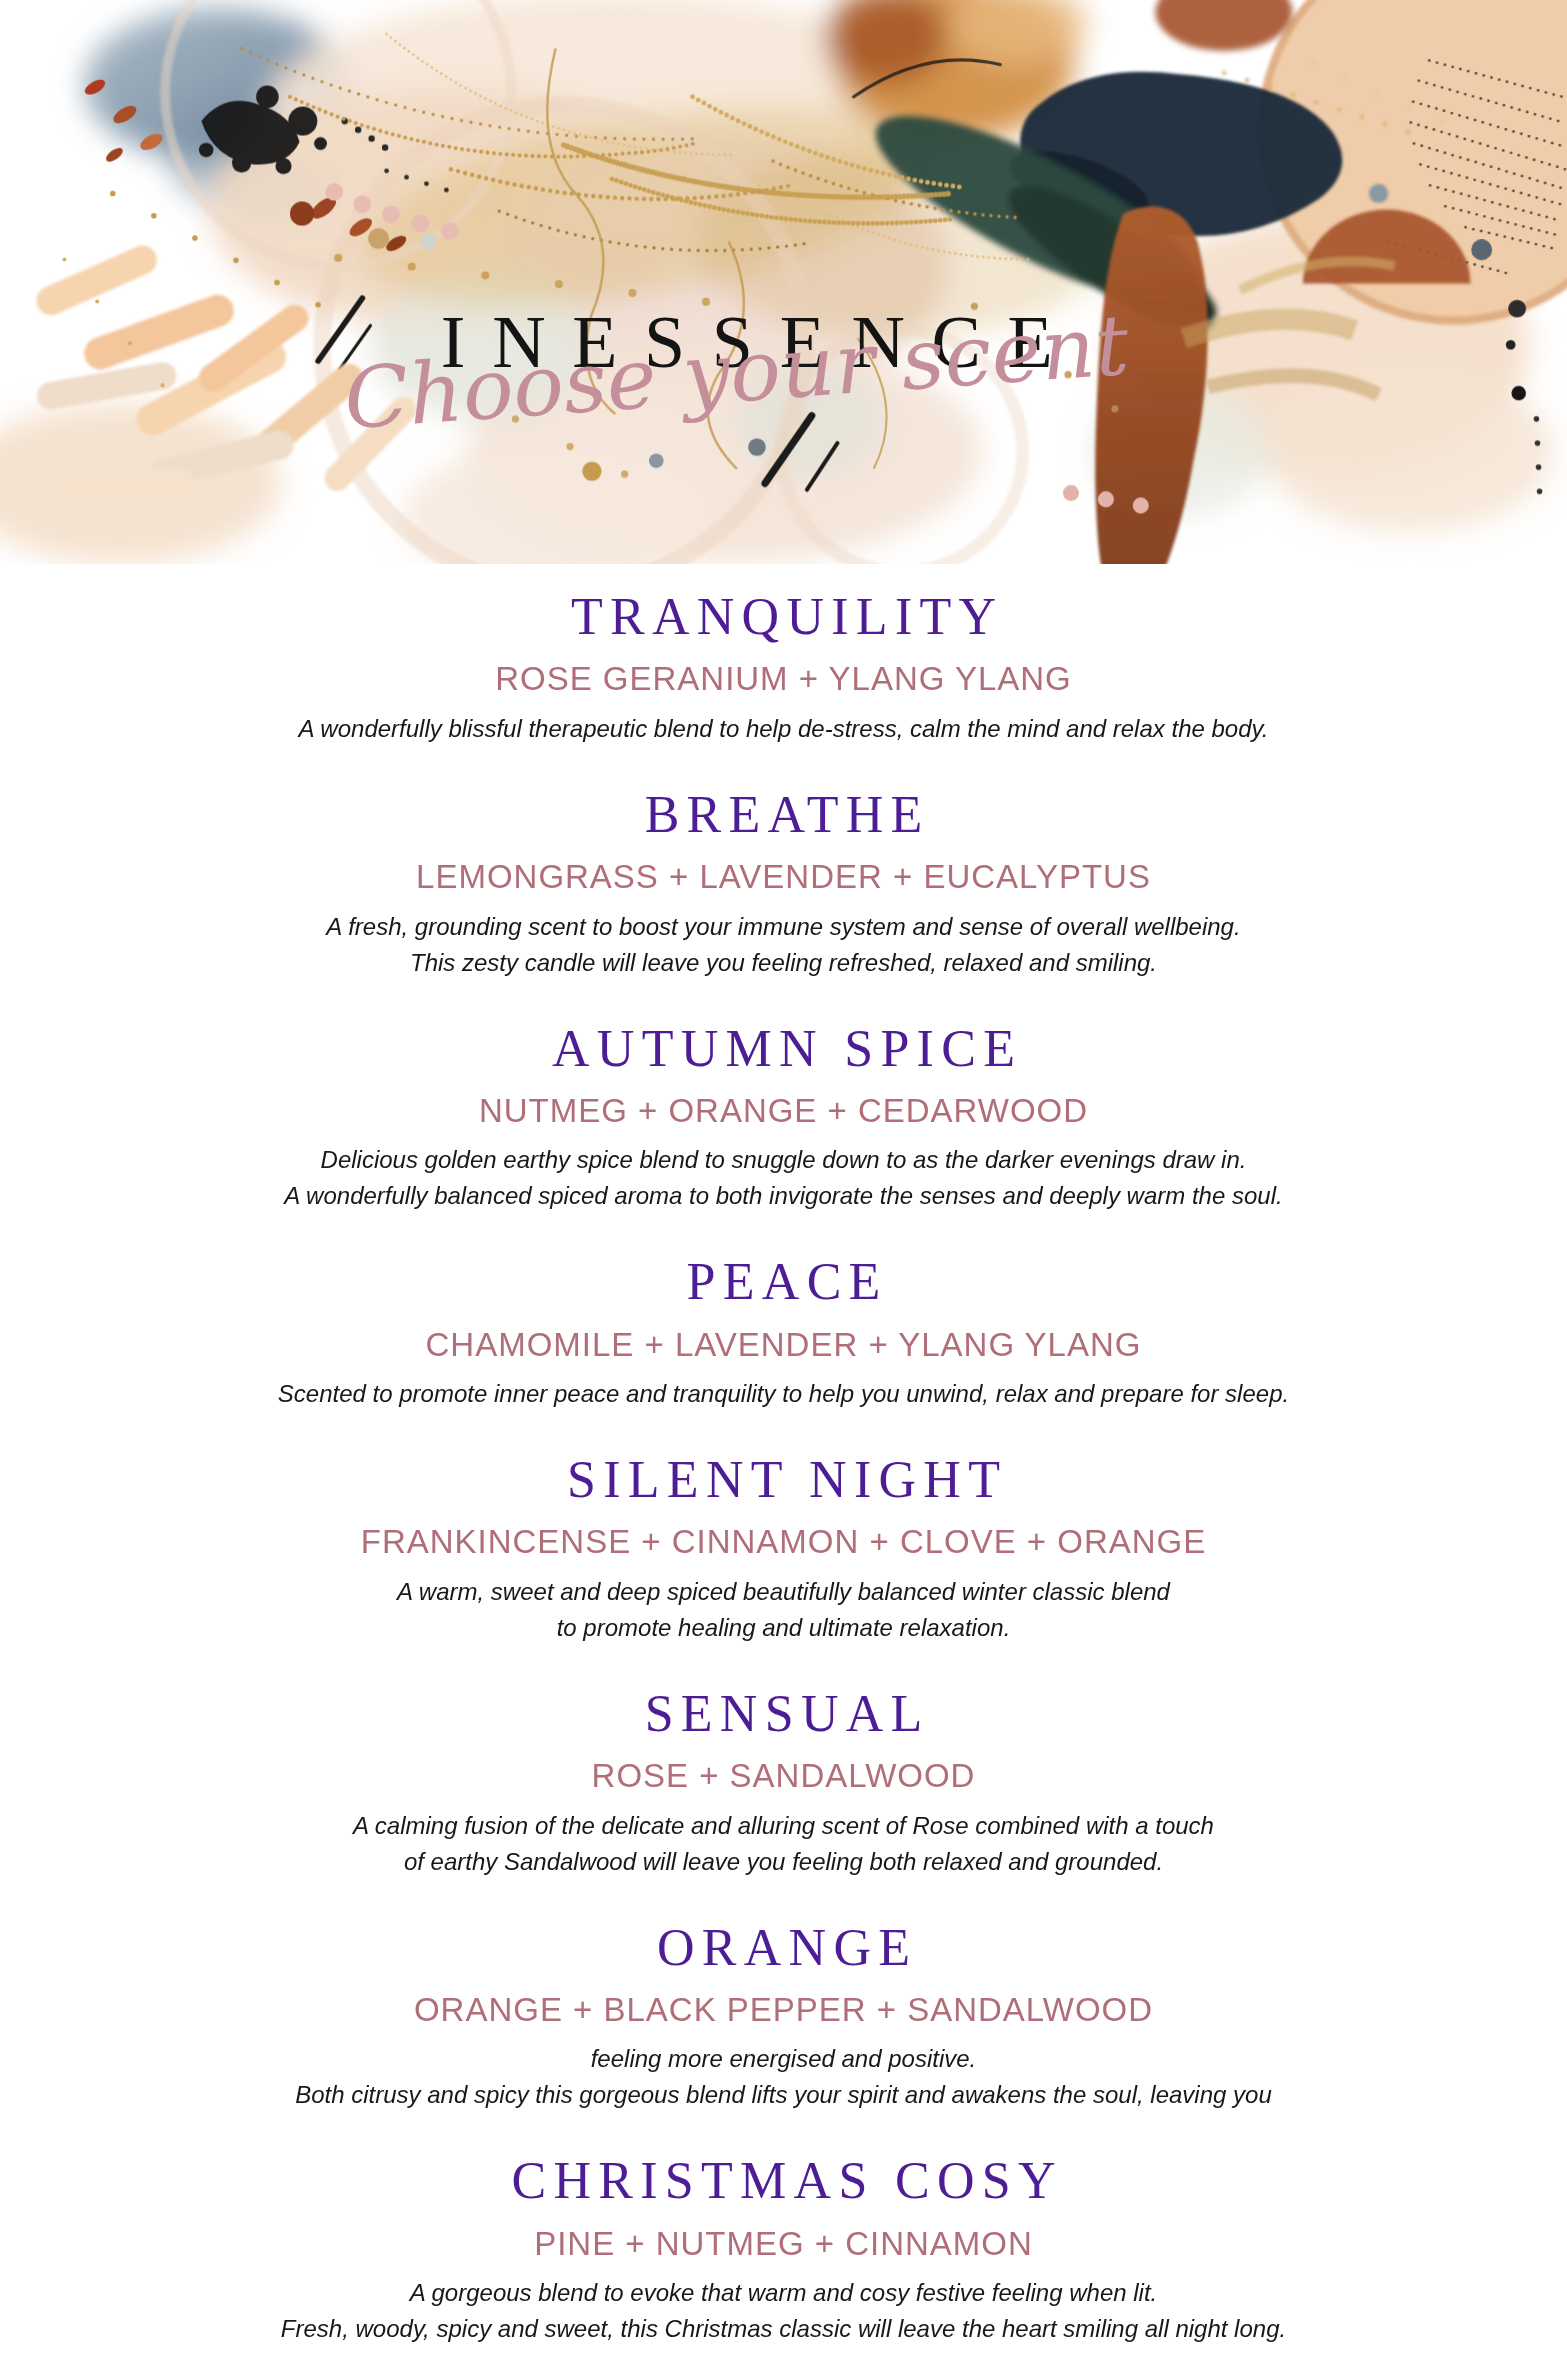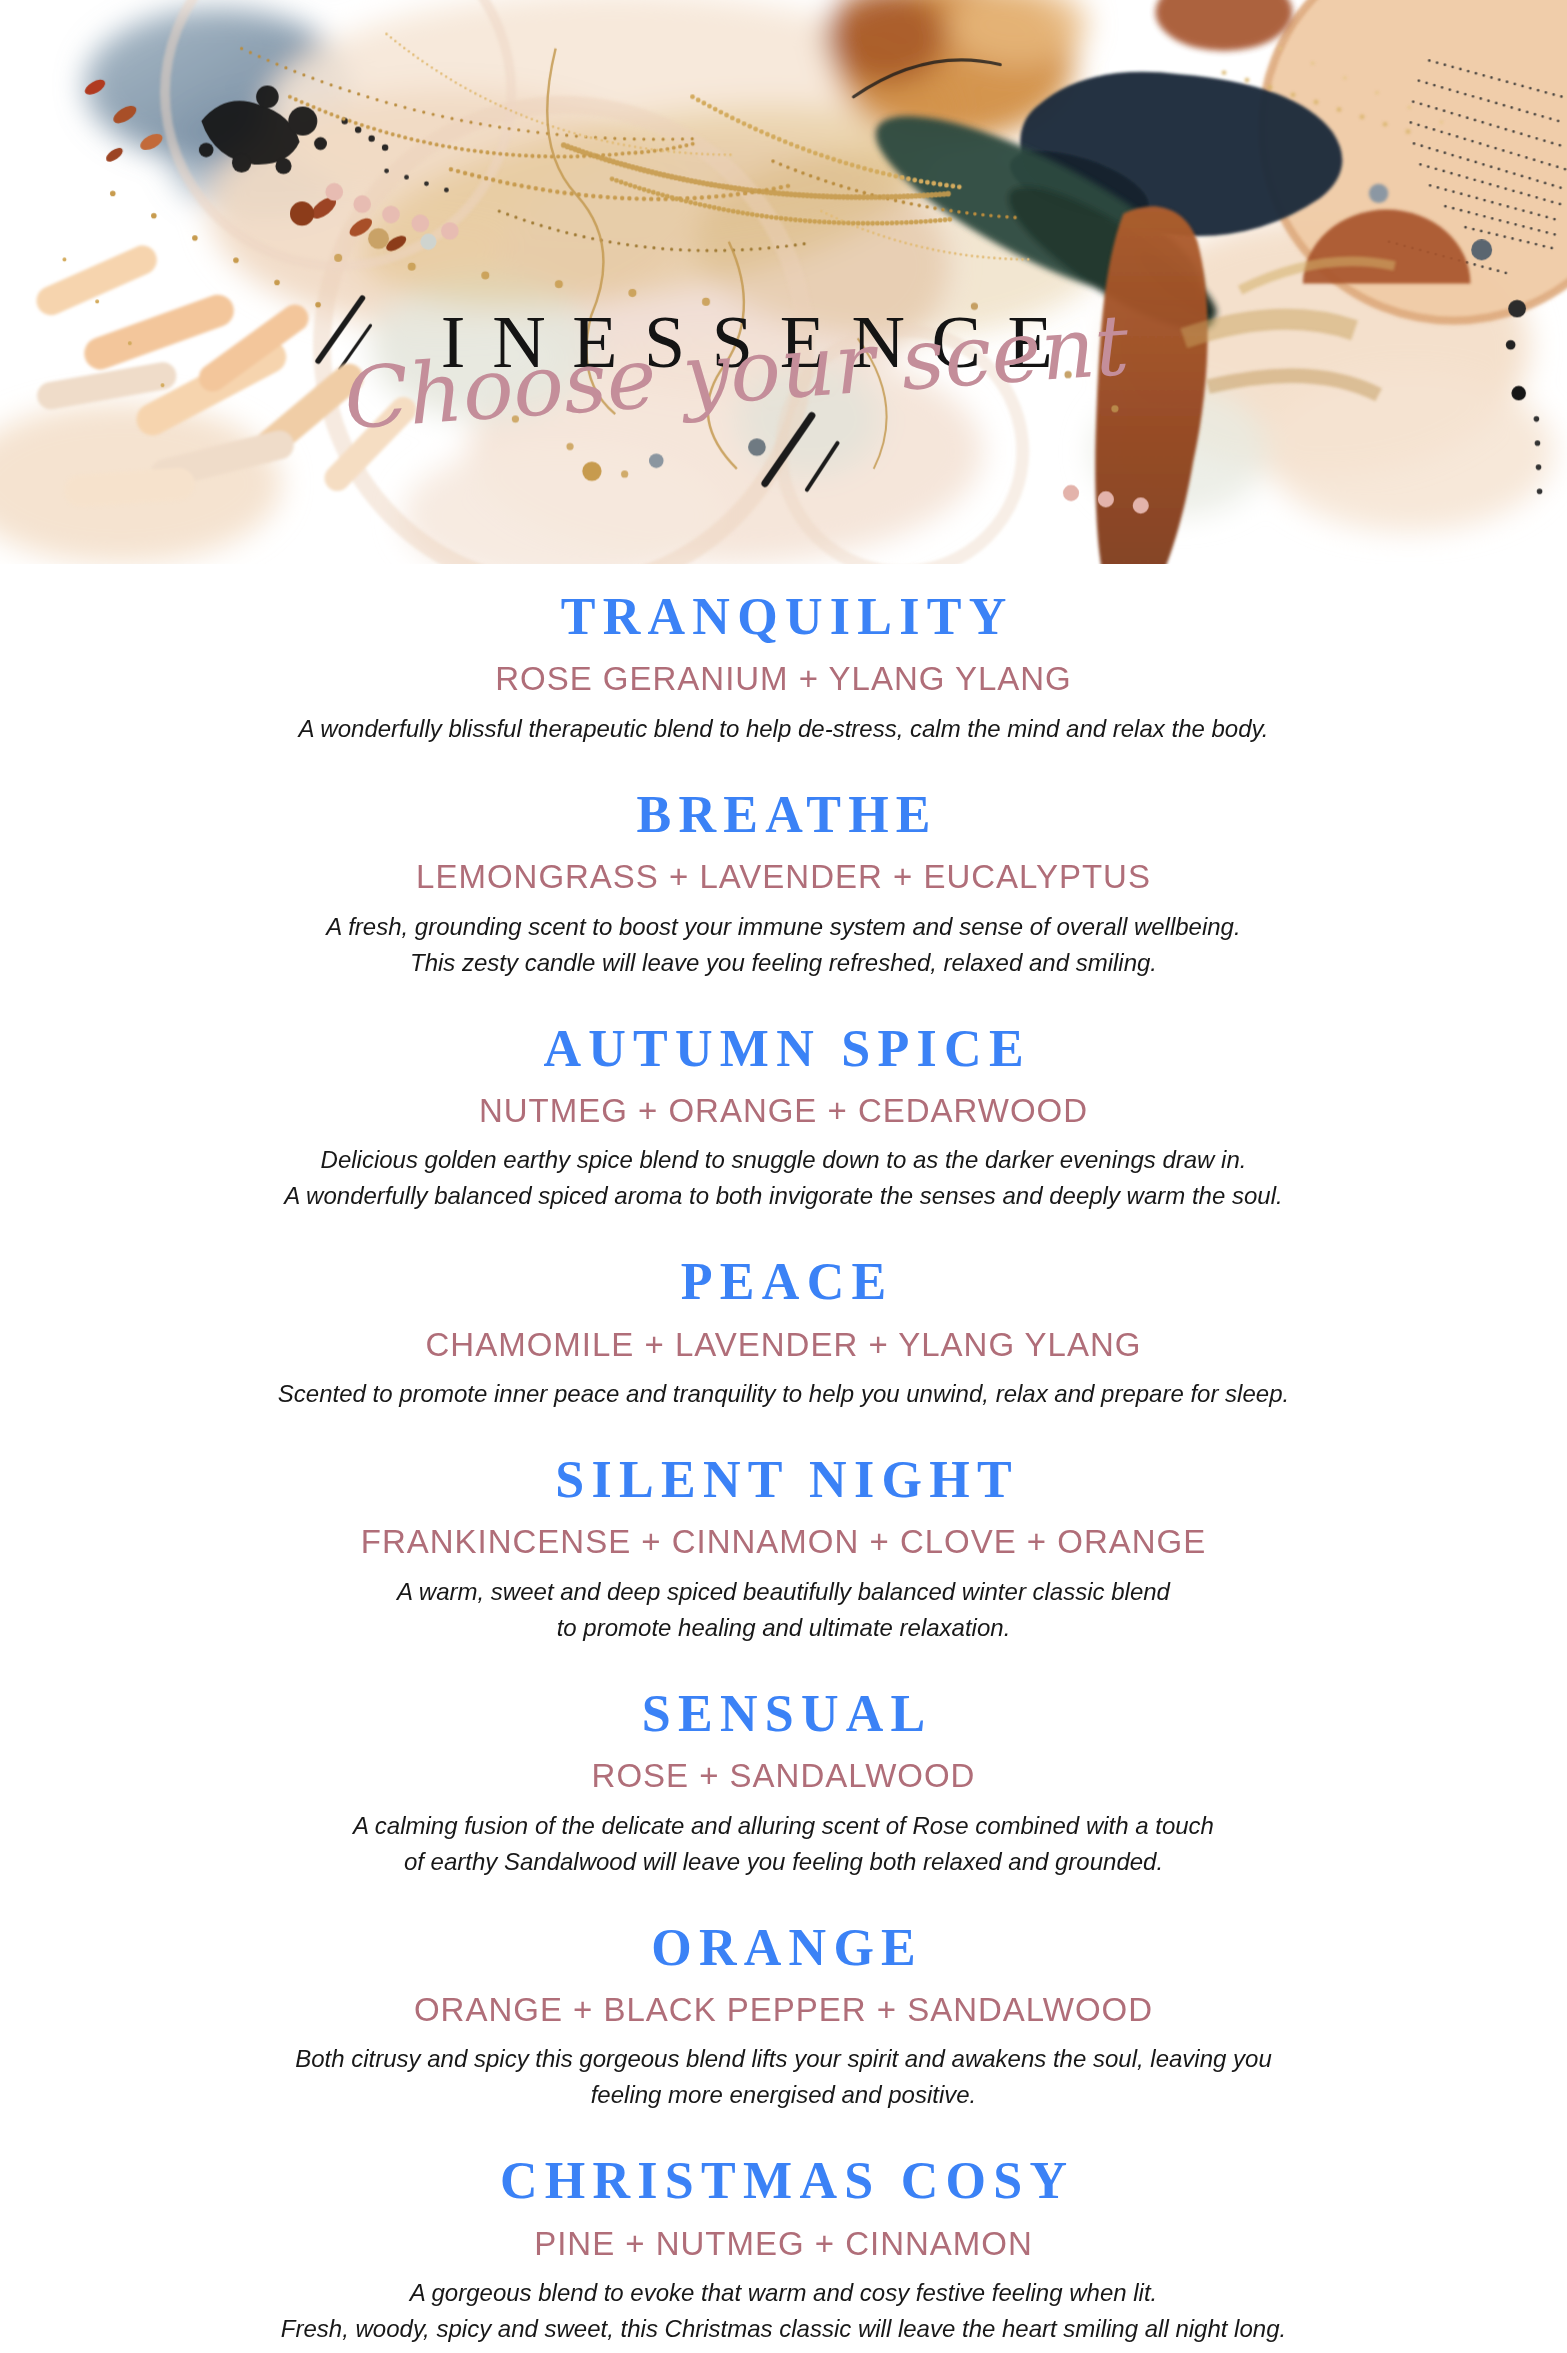--- a/index.html
+++ b/index.html
@@ -38,25 +38,25 @@
     color:#c48e9a;
     white-space:nowrap;
   }
 
   
   .menu{margin-top:24px;text-align:center;}
   .scent{margin:0 0 39px 0;}
   .scent h2{
     margin:14px;
     font-family:"Liberation Serif", serif;
-    font-weight:700;
+    font-weight:400;
     font-size:52px;line-height:1.1;
     letter-spacing:.14em;
     padding-left:.14em;
-    color:#3b82f6;
+    color:#4c1d95;
     white-space:nowrap;
   }
   .scent .ingredients{
     margin-top:13px;
     font-size:33px;line-height:1.2;
     letter-spacing:.03em;
     color:#b06e79;
     white-space:nowrap;
   }
   .scent .desc{
@@ -308,22 +308,22 @@
       <p class="desc">
         <span>A calming fusion of the delicate and alluring scent of Rose combined with a touch</span>
         <span>of earthy Sandalwood will leave you feeling both relaxed and grounded.</span>
       </p>
     </section>
 
     <section class="scent">
       <h2>ORANGE</h2>
       <div class="ingredients">ORANGE + BLACK PEPPER + SANDALWOOD</div>
       <p class="desc">
+        <span>feeling more energised and positive.</span>
         <span>Both citrusy and spicy this gorgeous blend lifts your spirit and awakens the soul, leaving you</span>
-        <span>feeling more energised and positive.</span>
       </p>
     </section>
 
     <section class="scent">
       <h2>CHRISTMAS COSY</h2>
       <div class="ingredients">PINE + NUTMEG + CINNAMON</div>
       <p class="desc">
         <span>A gorgeous blend to evoke that warm and cosy festive feeling when lit.</span>
         <span>Fresh, woody, spicy and sweet, this Christmas classic will leave the heart smiling all night long.</span>
       </p>

